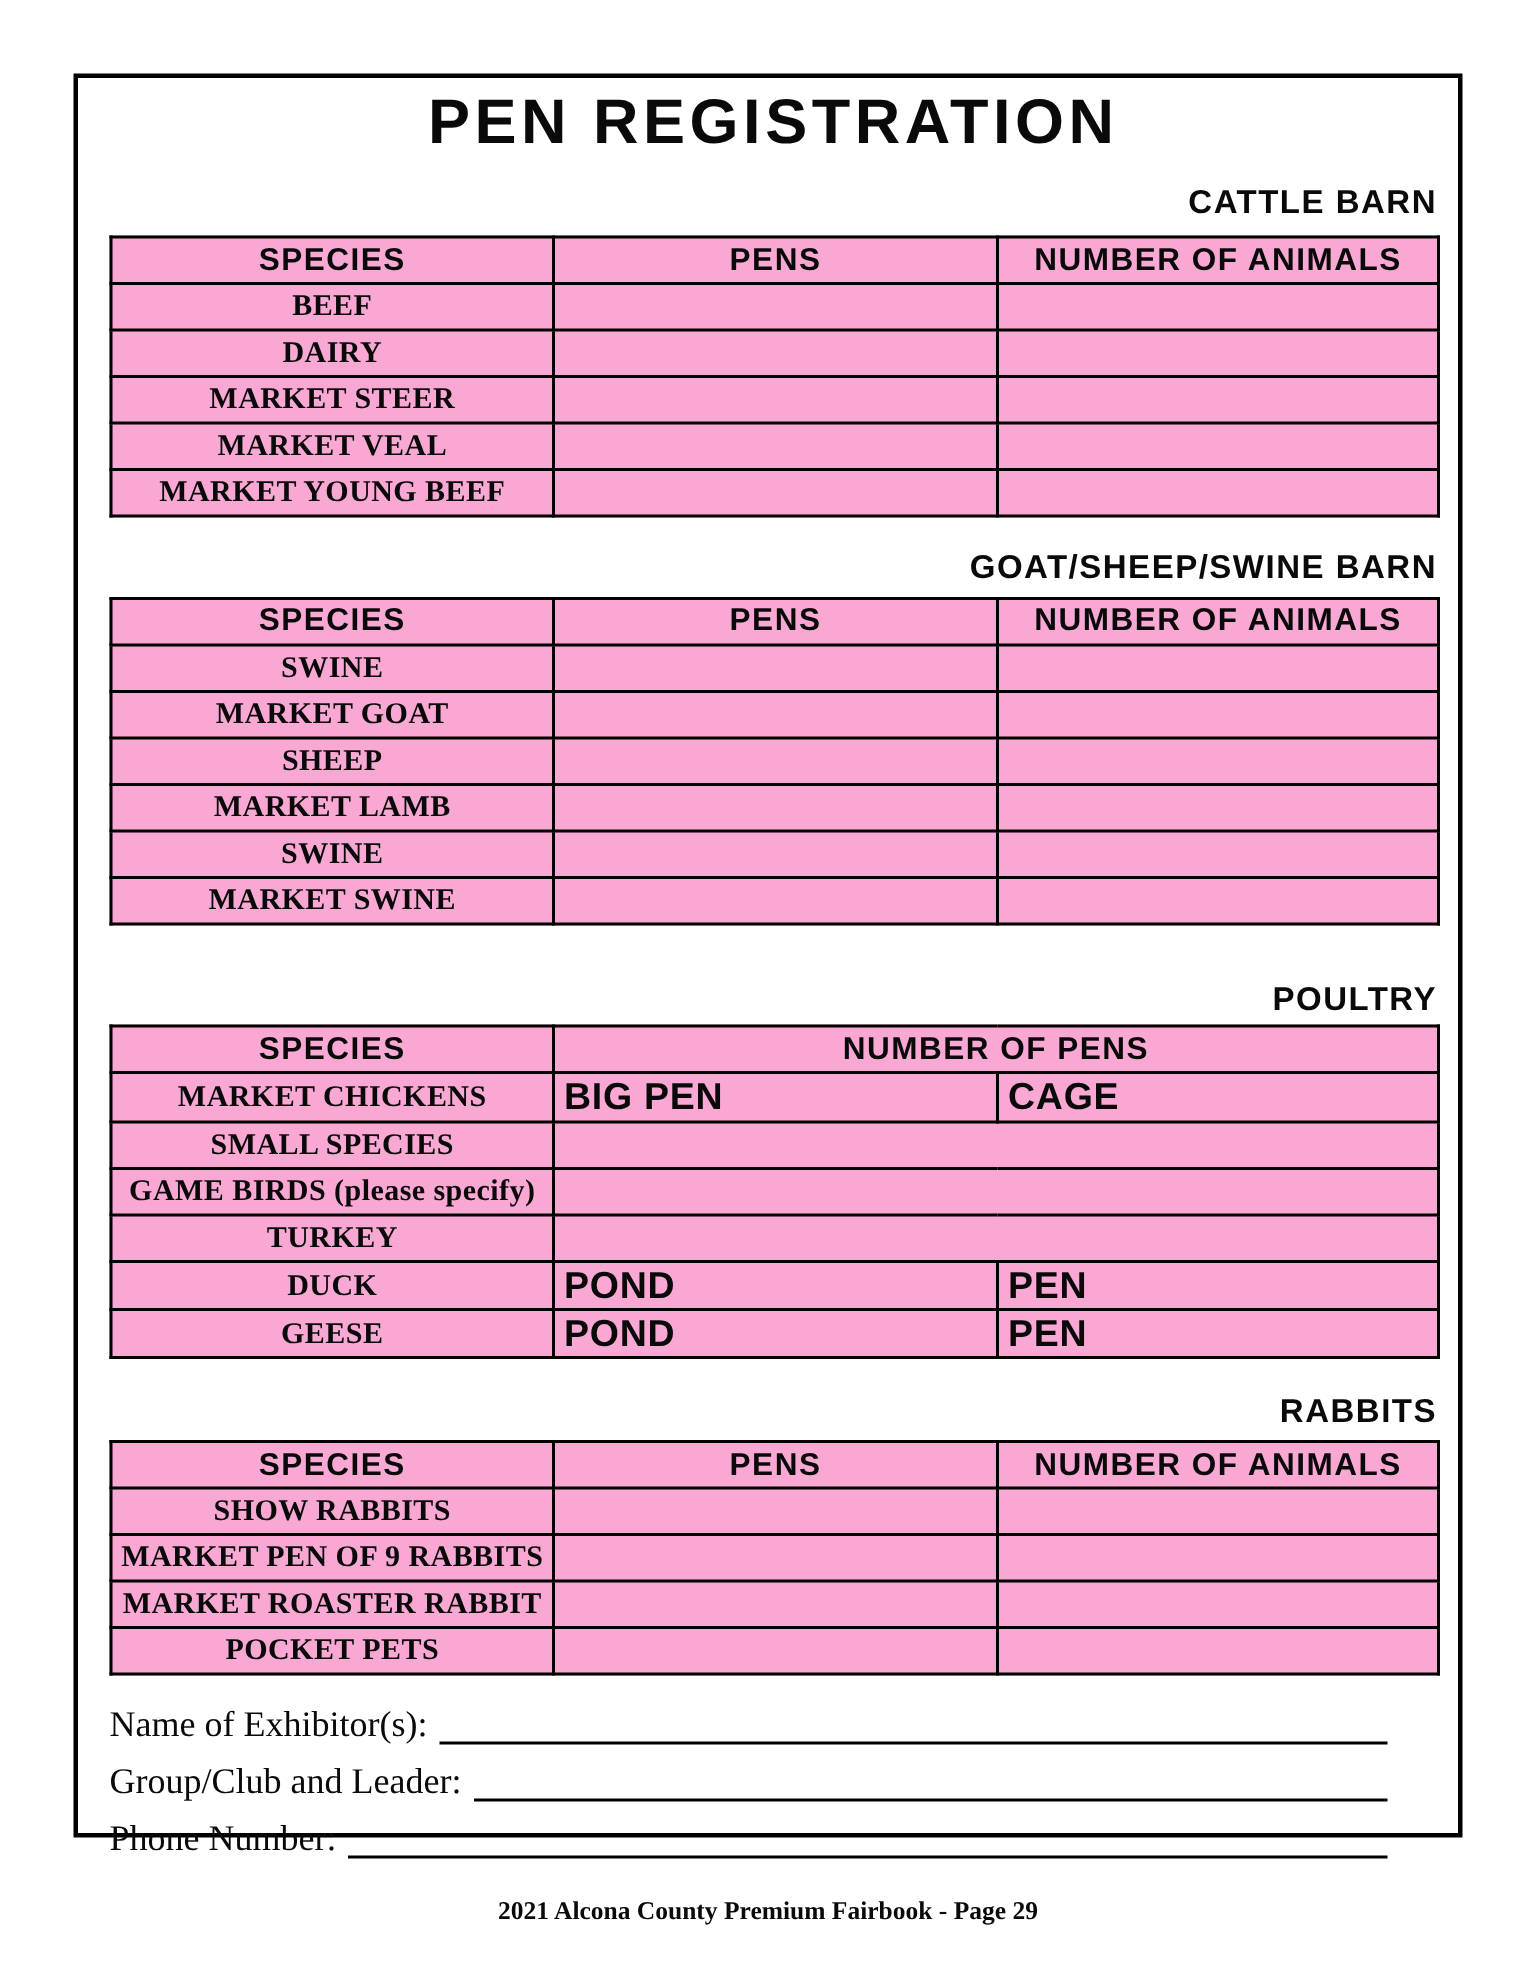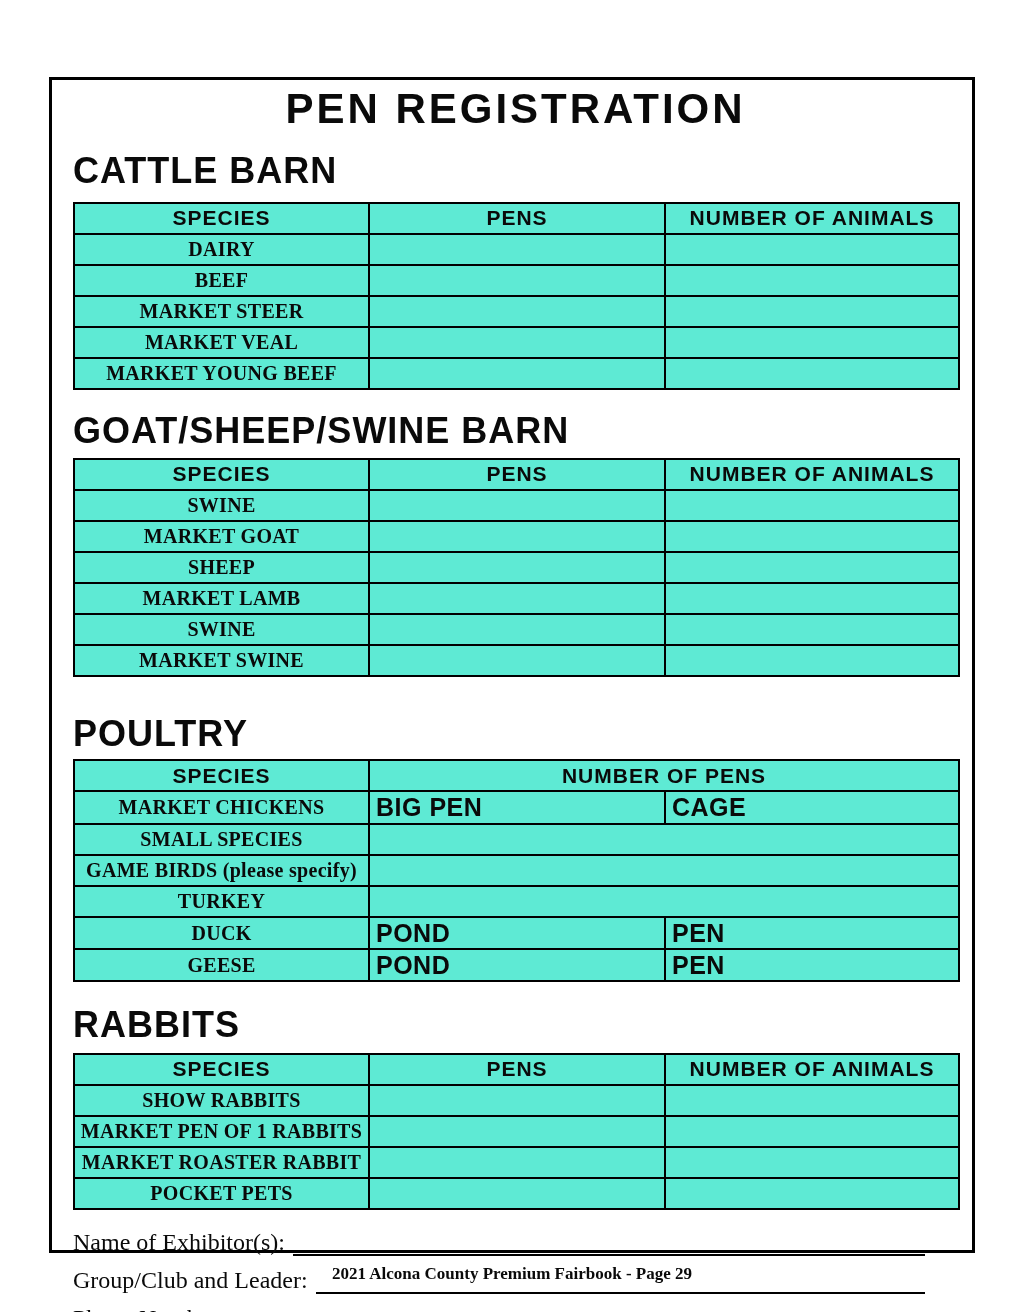--- a/index.html
+++ b/index.html
@@ -12,50 +12,49 @@
   }
   .doc-frame{
     position:absolute;
     left:49px;top:49px;
     width:926px;height:1176px;
     border:3px solid #000;
     box-sizing:border-box;
     background:#fff;
     padding-left:21px;
     overflow:visible;
-    margin-top:28px;
   }
   .page-title{
     margin:6px 0 0 0;
     width:885px;
     text-align:center;
     font-size:42px;
     font-weight:bold;
     letter-spacing:3px;
     line-height:1.1;
   }
   .section-heading{
     margin:0;
     width:885px;
-    text-align:left;
-    font-size:36px;
+    text-align:right;
+    font-size:22px;
     font-weight:bold;
     letter-spacing:1px;
     line-height:1.15;
   }
   .hd-cattle{margin-top:18px;}
   .hd-goat{margin-top:20px;}
   .hd-poultry{margin-top:36px;}
   .hd-rabbits{margin-top:22px;}
 
   table.tbl{
     border-collapse:collapse;
     table-layout:fixed;
     width:885px;
-    background:#5eead4;
+    background:#f9a8d4;
   }
   .mt-cattle{margin-top:10px;}
   .mt-goat{margin-top:7px;}
   .mt-poultry{margin-top:5px;}
   .mt-rabbits{margin-top:7px;}
 
   .tbl th,.tbl td{
     border:2px solid #000;
     padding:0;
     overflow:hidden;
@@ -135,26 +134,26 @@
       </colgroup>
     <thead>
       <tr>
         <th>SPECIES</th>
         <th>PENS</th>
         <th>NUMBER OF ANIMALS</th>
       </tr>
     </thead>
     <tbody>
       <tr>
+          <td class="species">BEEF</td>
+          <td class="blank"></td>
+          <td class="blank"></td>
+        </tr>
+      <tr>
           <td class="species">DAIRY</td>
-          <td class="blank"></td>
-          <td class="blank"></td>
-        </tr>
-      <tr>
-          <td class="species">BEEF</td>
           <td class="blank"></td>
           <td class="blank"></td>
         </tr>
       <tr>
           <td class="species">MARKET STEER</td>
           <td class="blank"></td>
           <td class="blank"></td>
         </tr>
       <tr>
           <td class="species">MARKET VEAL</td>
@@ -275,21 +274,21 @@
         <th>NUMBER OF ANIMALS</th>
       </tr>
     </thead>
     <tbody>
       <tr>
           <td class="species">SHOW RABBITS</td>
           <td class="blank"></td>
           <td class="blank"></td>
         </tr>
       <tr>
-          <td class="species">MARKET PEN OF 1 RABBITS</td>
+          <td class="species">MARKET PEN OF 9 RABBITS</td>
           <td class="blank"></td>
           <td class="blank"></td>
         </tr>
       <tr>
           <td class="species">MARKET ROASTER RABBIT</td>
           <td class="blank"></td>
           <td class="blank"></td>
         </tr>
       <tr>
           <td class="species">POCKET PETS</td>

